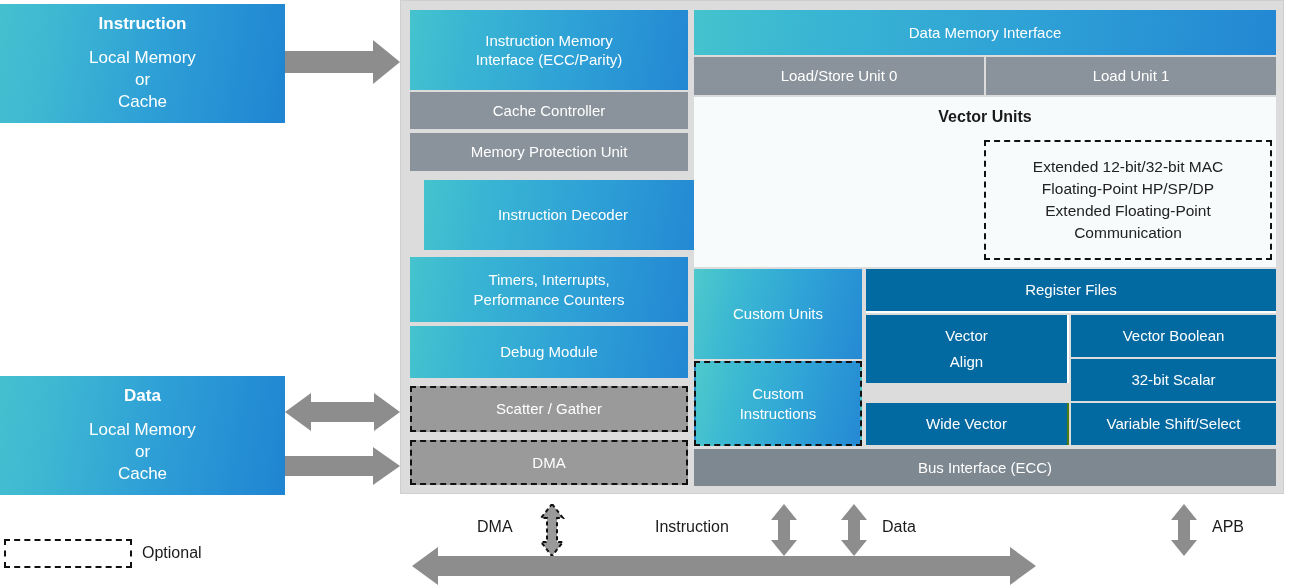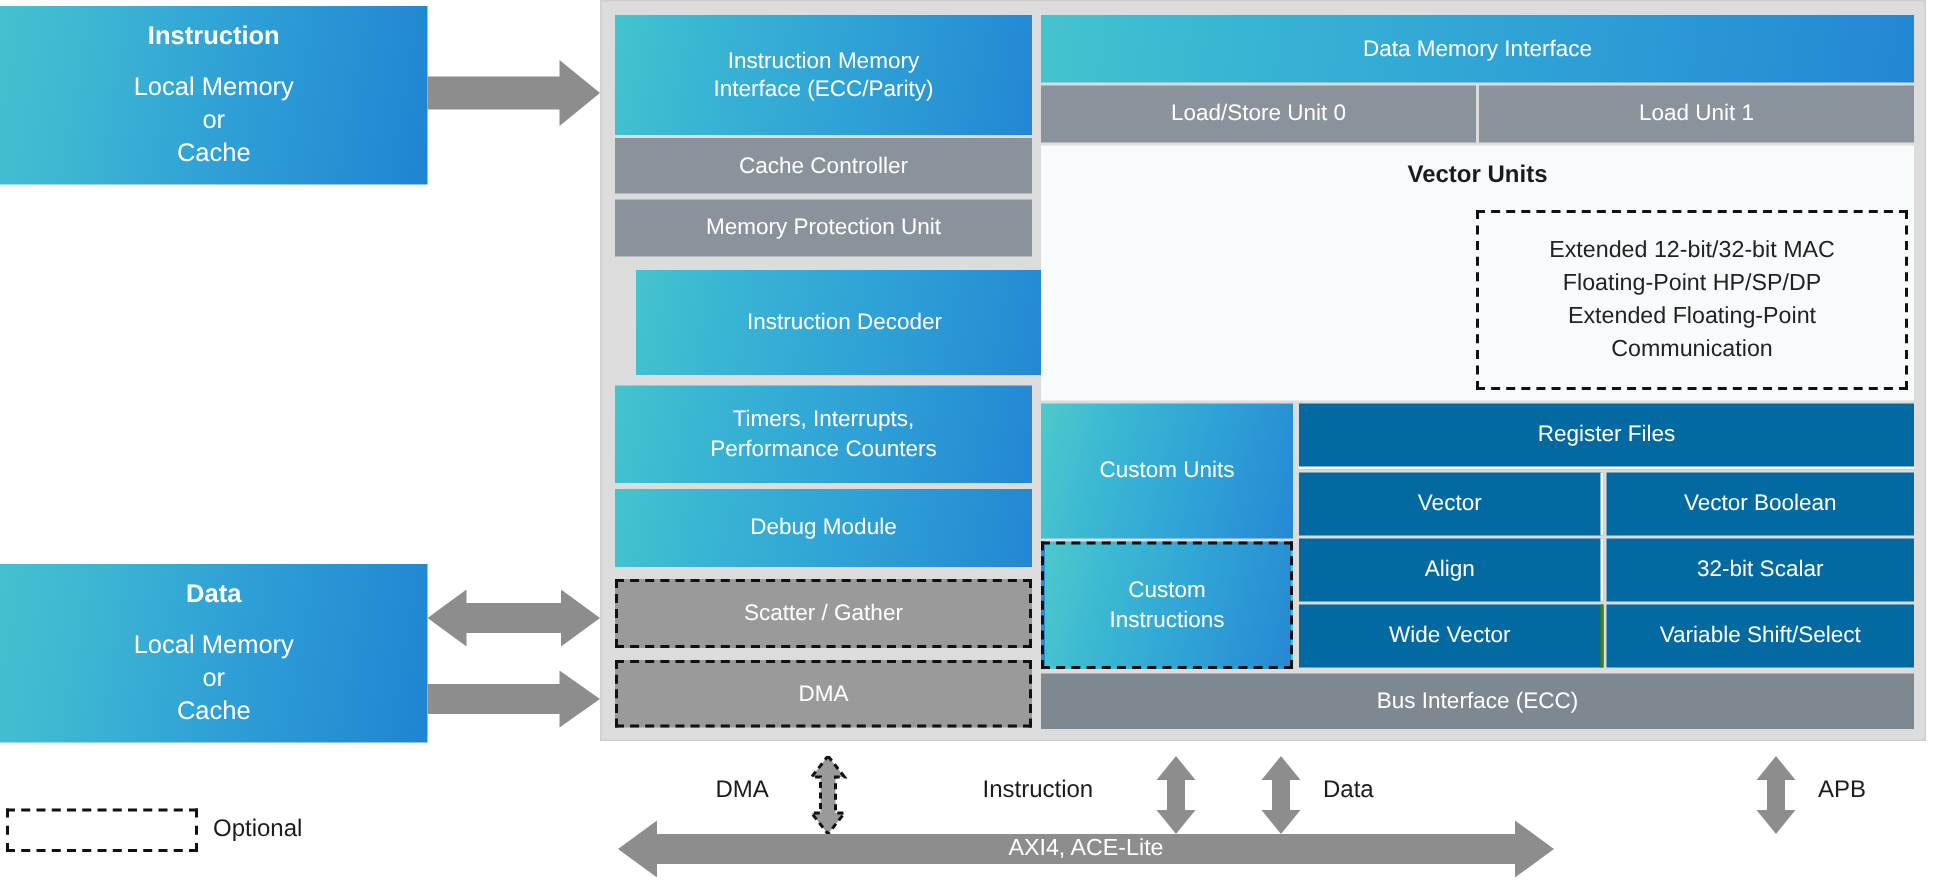--- a/index.html
+++ b/index.html
@@ -183,21 +183,21 @@
 <div class="abs cell grad-soft" style="left:694px; top:269px; width:168px; height:90px;">Custom Units</div>
 
 <div class="abs cell grad-soft dashed" style="left:694px; top:361px; width:168px; height:85px; white-space:pre-line;">Custom
 Instructions</div>
 
 <div class="abs cell teal" style="left:866px; top:269px; width:410px; height:44px; border-bottom:2px solid #ffffff;">Register Files</div>
 
 <div class="abs cell teal" style="left:866px; top:315px; width:203px; height:42px; border-right:2px solid #ffffff;">Vector</div>
 <div class="abs cell teal" style="left:1071px; top:315px; width:205px; height:42px;">Vector Boolean</div>
 
-<div class="abs cell teal" style="left:866px; top:359px; width:203px; height:42px; border-right:2px solid #ffffff;">Align</div>
+<div class="abs cell teal" style="left:866px; top:341px; width:203px; height:42px; border-right:2px solid #ffffff;">Align</div>
 <div class="abs cell teal" style="left:1071px; top:359px; width:205px; height:42px;">32-bit Scalar</div>
 
 <div class="abs cell teal" style="left:866px; top:403px; width:203px; height:42px; border-right:2px solid #4d7c0f;">Wide Vector</div>
 <div class="abs cell teal" style="left:1071px; top:403px; width:205px; height:42px;">Variable Shift/Select</div>
 
 <div class="abs cell gray-bus" style="left:694px; top:449px; width:582px; height:37px;">Bus Interface (ECC)</div>
 
 <div class="abs bus-label" style="left:477px; top:518px;">DMA</div>
 
 <div class="abs" style="left:536px; top:504px; width:32px; height:52px;">
@@ -227,14 +227,13 @@
     <polygon points="16,0 29,16 22,16 22,36 29,36 16,52 3,36 10,36 10,16 3,16" fill="#8d8d8d"></polygon>
   </svg>
 </div>
 
 <div class="abs bus-label" style="left:1212px; top:518px;">APB</div>
 
 <div class="abs" style="left:412px; top:547px; width:624px; height:38px;">
   <svg width="624" height="38" viewBox="0 0 624 38" style="position:absolute; left:0; top:0;">
     <polygon points="0,19 26,0 26,9 598,9 598,0 624,19 598,38 598,29 26,29 26,38" fill="#8d8d8d"></polygon>
   </svg>
-  <div class="axi-label">AXI4, ACE-Lite</div>
 </div>
 
 </body></html>

